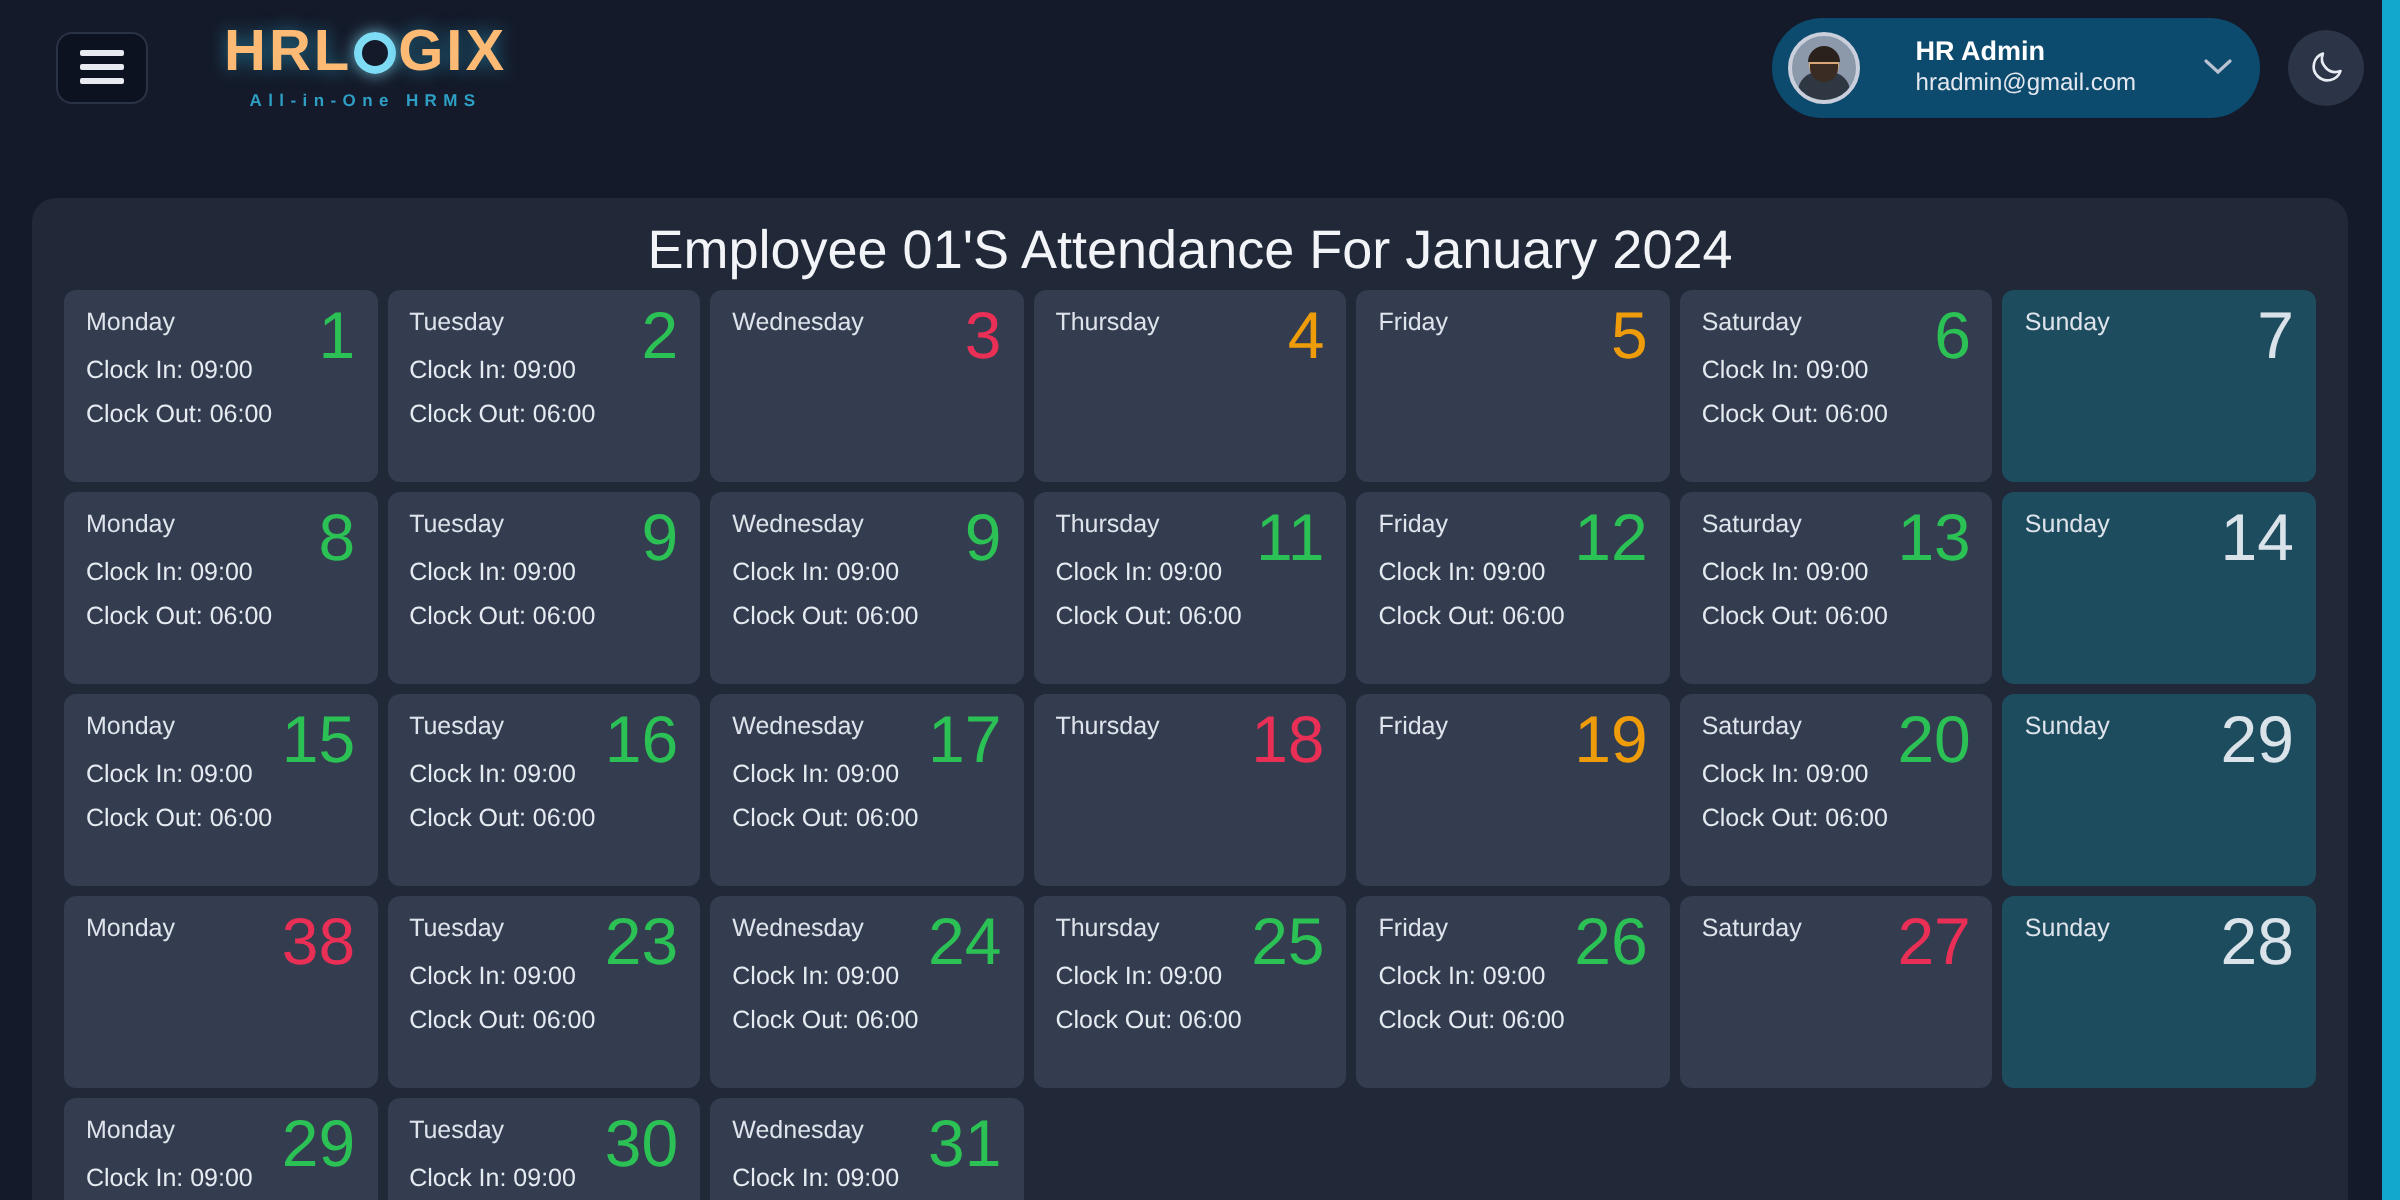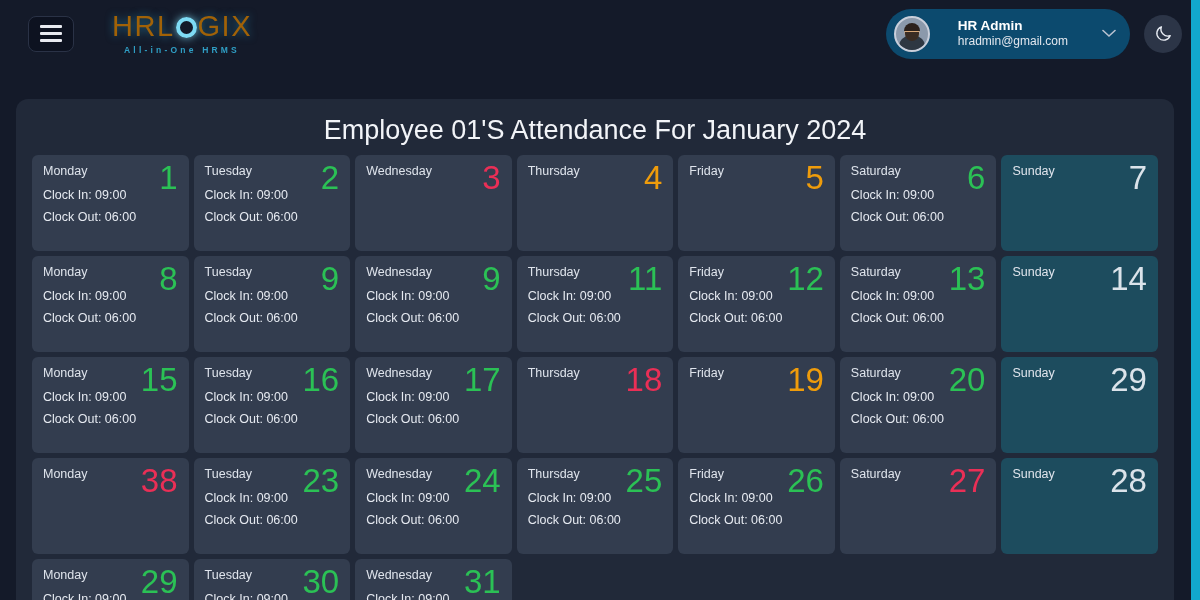--- a/index.html
+++ b/index.html
@@ -21,22 +21,22 @@
   .menu-btn{
     width:46px; height:36px; border-radius:8px;
     background:#0d1220; border:1px solid #2a3246;
     display:flex; flex-direction:column; align-items:center; justify-content:center;
     gap:4px; cursor:pointer; flex:0 0 auto;
   }
   .menu-btn span{ display:block; width:22px; height:3px; background:#e8eaf0; border-radius:1px; }
 
   .logo-wrap{ margin-left:38px; display:flex; flex-direction:column; align-items:center; line-height:1; }
   .logo-main{
-    font-size:29px; font-weight:400; letter-spacing:1.5px;
-    color:#a16207; text-shadow:0 0 9px rgba(50,184,224,.55);
+    font-size:29px; font-weight:700; letter-spacing:1.5px;
+    color:#fdba74; text-shadow:0 0 9px rgba(50,184,224,.55);
     font-family:"Liberation Sans", sans-serif;
   }
   .logo-main .o-ring{
     display:inline-block; width:21px; height:21px; border-radius:50%;
     border:4px solid #7fdcf5; vertical-align:-2px; margin:0 1px;
     box-shadow:0 0 8px rgba(127,220,245,.8);
   }
   .logo-sub{
     margin-top:5px; font-size:8.5px; font-weight:700; letter-spacing:3.2px;
     color:#2f9ec4;
@@ -84,21 +84,21 @@
   .panel{
     margin:10px 26px 0 16px;
     background:#212939;
     border-radius:12px 12px 0 0;
     height:530px;
     padding:0 12px;
     position:relative;
   }
   .panel-head{
     display:flex; align-items:center; justify-content:center;
-    gap:22px; height:56px; padding-top:6px;margin-top:32px;
+    gap:22px; height:46px; padding-top:6px;margin-top:32px;
   }
   .panel-title{
     font-size:27px; font-weight:400; color:#f2f4f8; white-space:nowrap;
   }
   .legend{ display:flex; align-items:center; gap:26px; }
   .legend-item{ display:flex; align-items:center; gap:9px; }
   .dot{ width:21px; height:21px; border-radius:50%; flex:0 0 auto; }
   .legend-label{ font-size:13px; font-weight:700; color:#f0f3f8; letter-spacing:.4px; }
 
   

